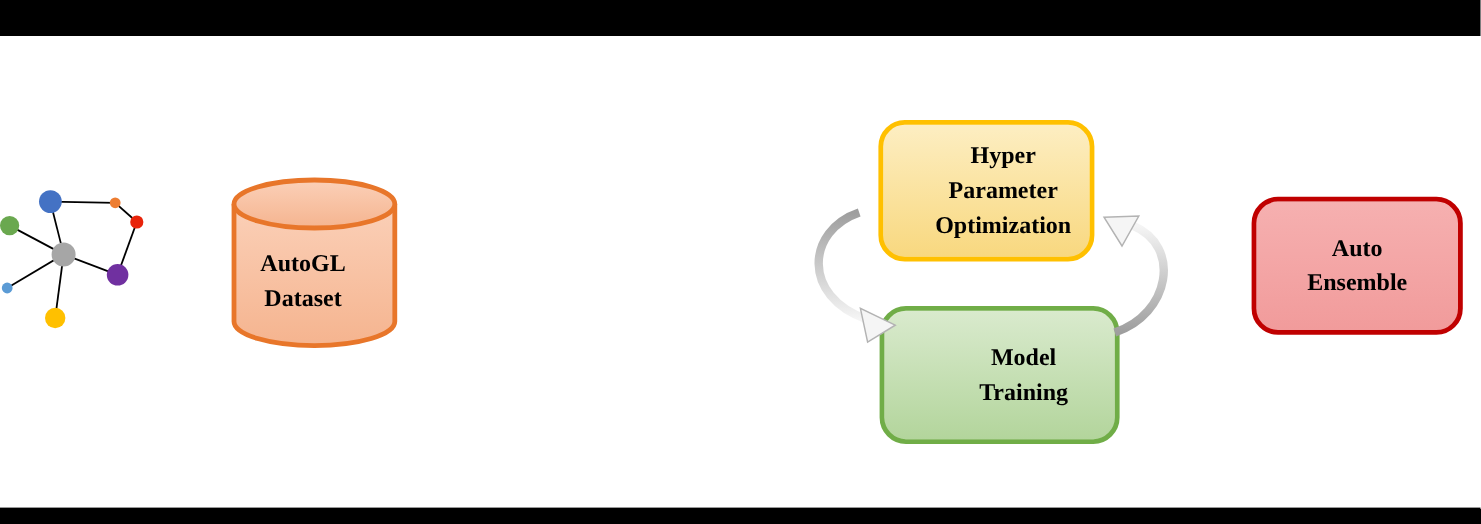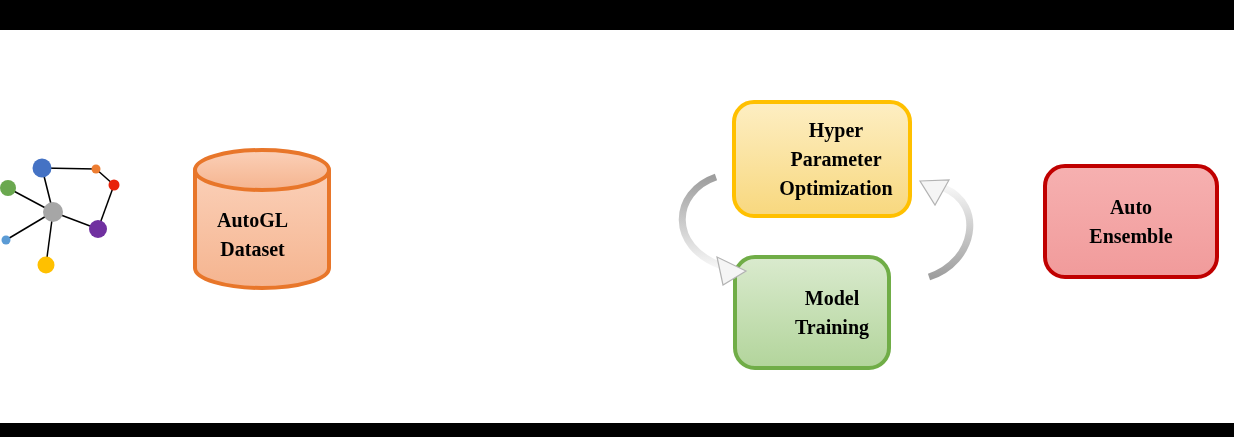--- a/index.html
+++ b/index.html
@@ -18,21 +18,21 @@
     position:absolute; box-sizing:border-box;
     border:4px solid #000; border-radius:22px;
     display:flex; align-items:center; justify-content:center;
   }
   .box-label, .cyl-label-inner {
     font-weight:bold; font-size:20px; line-height:29px;
     color:#000000; text-align:center; white-space:pre-line;
   }
   #box-feature  { left:430px;  top:158px; width:180px; height:117px; }
   #box-hpo      { left:732px;  top:100px; width:180px; height:118px; }
-  #box-training { left:733px;  top:255px; width:158px; height:115px;padding-left:40px; }
+  #box-training { left:733px;  top:255px; width:200px; height:115px;padding-left:40px; }
   #box-ensemble { left:1043px; top:164px; width:176px; height:115px; }
 
   #cylinder-svg { left:191px; top:146px; }
   #cyl-label {
     position:absolute; left:193px; top:192px; width:119px; height:86px;
     display:flex; align-items:center; justify-content:center;
   }
   #graph-svg { left:0; top:140px; }
   #cycle-svg { left:650px; top:150px; }
 </style>

